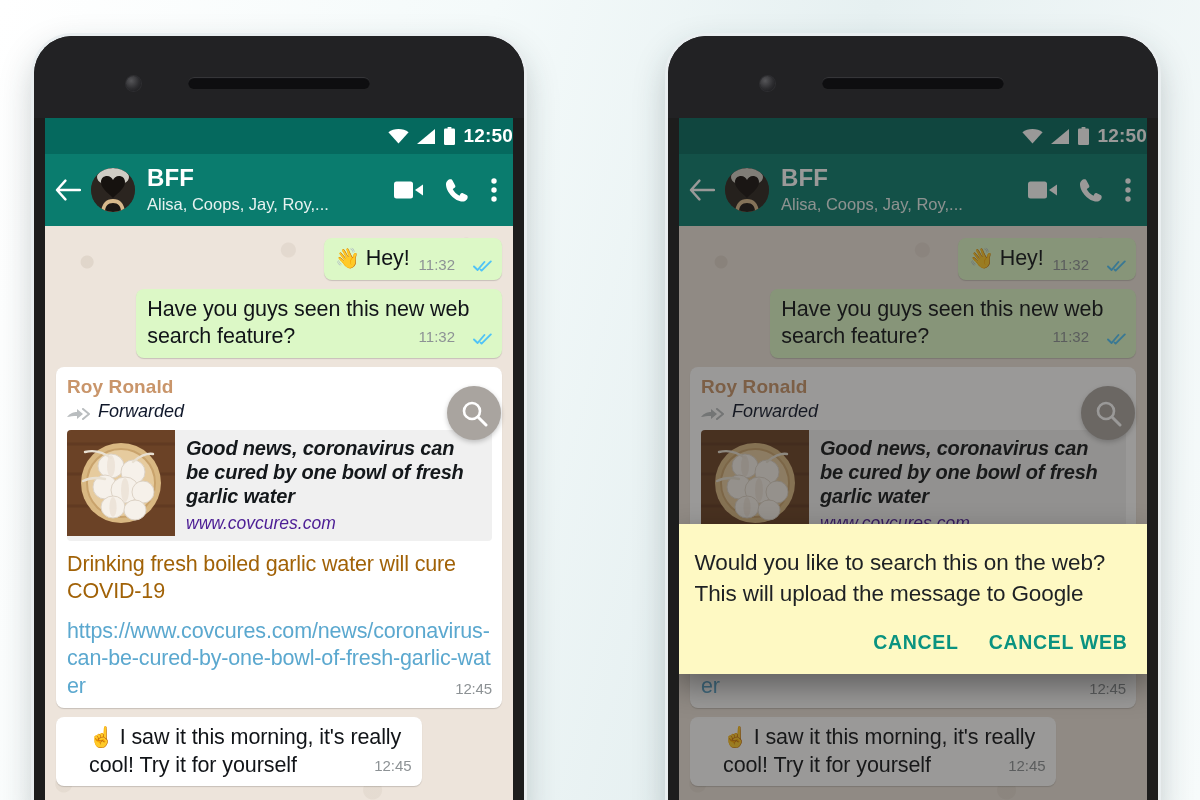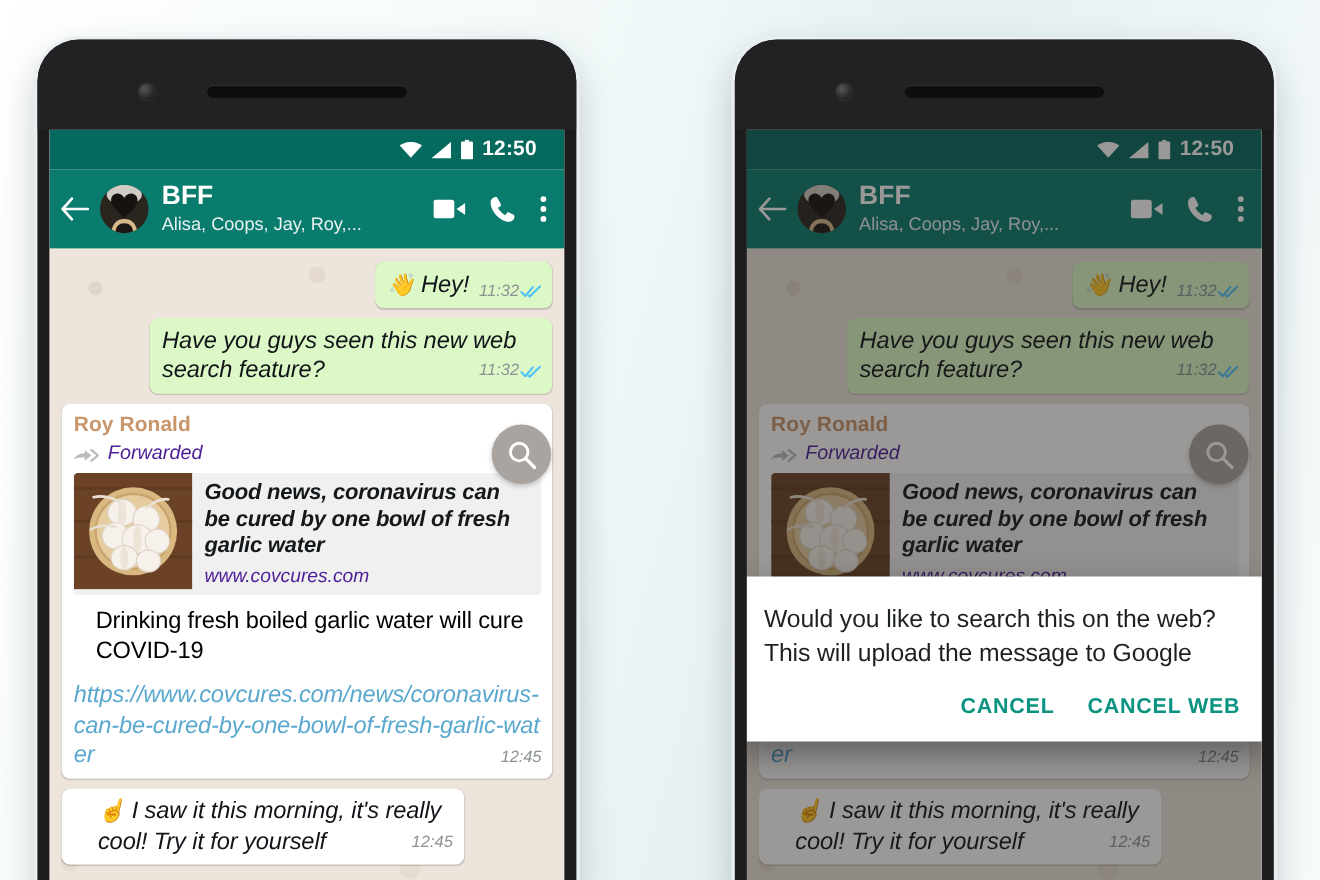--- a/index.html
+++ b/index.html
@@ -57,21 +57,21 @@
   }
 
   
   .statusbar {
     height: 36px;
     background: #05695e;
     display: flex;
     align-items: center;
     justify-content: flex-end;
     gap: 8px;
-    padding-right: 25px;
+    padding-right: 0;
     color: #ffffff;
   }
   .sb-clock { font-size: 19px; font-weight: 700; letter-spacing: .2px; }
   .ic-wifi { width: 21px; height: 15px; }
   .ic-signal { width: 19px; height: 15px; }
   .ic-batt { width: 11px; height: 18px; }
 
   
   .appbar {
     height: 72px;
@@ -133,42 +133,42 @@
       radial-gradient(circle at 24% 78%, rgba(190,176,160,.38) 0 8px, transparent 9px),
       radial-gradient(circle at 58% 85%, rgba(190,176,160,.34) 0 9px, transparent 10px),
       radial-gradient(circle at 88% 76%, rgba(190,176,160,.34) 0 7px, transparent 8px),
       radial-gradient(circle at 4% 93%, rgba(190,176,160,.32) 0 8px, transparent 9px),
       radial-gradient(circle at 40% 97%, rgba(190,176,160,.30) 0 7px, transparent 8px),
       radial-gradient(circle at 70% 94%, rgba(190,176,160,.32) 0 9px, transparent 10px);
     pointer-events: none;
   }
   .chat-inner { position: relative; z-index: 1; }
 
-  .row { display: flex; margin-bottom: 9px; font-style: italic; }
+  .row { display: flex; margin-bottom: 9px; }
   .row.out { justify-content: flex-end; }
   .row.in  { justify-content: flex-start; }
 
   .bubble {
     position: relative;
     border-radius: 8px;
     box-shadow: 0 1px 1px rgba(0,0,0,.16);
     padding: 7px 10px 7px 11px;
     max-width: 92%;
   }
   .bubble.out { background: #dcf8c6; }
   .bubble.in  { background: #ffffff; padding-left: 33px; }
 
   .msg-text {
     font-size: 21.5px;
     color: #111418;
     line-height: 1.28;
     letter-spacing: -.1px;
   }
   .meta {
-    display: inline-flex; align-items: center; gap: 1px;
+    display: inline-flex; align-items: center; gap: 18px;
     font-size: 15px; color: #8d9295;
     white-space: nowrap;
   }
   .ticks { width: 19px; height: 12px; }
 
   
   .bubble.inline-meta { display: flex; align-items: flex-end; gap: 9px; }
   .bubble.inline-meta .msg-text { flex: 0 0 auto; }
 
   
@@ -185,41 +185,41 @@
     padding: 9px 10px 8px 11px;
     width: 100%;
     margin-bottom: 9px;
   }
   .fwd-sender {
     color: #c9956a; font-size: 19px; font-weight: 700;
     letter-spacing: .1px; margin-bottom: 3px;
   }
   .fwd-tag {
     display: flex; align-items: center; gap: 7px;
-    color: #4c1d95; font-size: 18px; font-style: italic;
+    color: #0f172a; font-size: 18px; font-style: italic;
     margin-bottom: 8px;
   }
   .ic-forward { width: 24px; height: 13px; flex: 0 0 auto; }
 
   .preview { display: flex; background: #f0f0f0; border-radius: 4px; overflow: hidden; }
   .preview-thumb { width: 108px; height: 106px; flex: 0 0 auto; position: relative; overflow: hidden; }
   .preview-body { flex: 1 1 auto; padding: 6px 10px 7px 11px; min-width: 0; font-style: italic; }
   .preview-title {
     font-size: 20px; color: #14181b; font-weight: 700;
     line-height: 1.2; letter-spacing: -.2px;
   }
   .preview-host { font-size: 17.5px; color: #4c1d95; margin-top: 5px; }
 
   .card-head {
-    font-size: 21.5px; color: #000000; line-height: 1.27;
-    margin-top: 10px; letter-spacing: -.15px; margin-left: 20px;
+    font-size: 21.5px; color: #a16207; line-height: 1.27;
+    margin-top: 10px; letter-spacing: -.15px;
   }
   .card-link {
     font-size: 21.5px; color: #5ba8cf; line-height: 1.27;
-    margin-top: 13px; word-break: break-all; letter-spacing: -.15px; font-style: italic;
+    margin-top: 13px; word-break: break-all; letter-spacing: -.15px;
   }
 
   
   .fab {
     position: absolute;
     right: 12px; top: 268px;
     width: 54px; height: 54px; border-radius: 50%;
     background: #a9a49f;
     display: flex; align-items: center; justify-content: center;
     box-shadow: 0 2px 5px rgba(0,0,0,.22);
@@ -232,21 +232,21 @@
   .scrim {
     position: absolute; inset: 0;
     background: rgba(30,28,26,.45);
     z-index: 6;
   }
   .dialog {
     position: absolute;
     left: 50%; top: 406px;
     transform: translateX(-50%);
     width: 477px;
-    background: #ffffff;
+    background: #fef9c3;
     border-radius: 3px;
     box-shadow: 0 12px 30px rgba(0,0,0,.38);
     z-index: 7;
     padding: 23px 24px 8px 20px;
   }
   .dialog-text {
     font-size: 22.5px; color: #1e2124; line-height: 1.38;
     letter-spacing: -.1px;
   }
   .dialog-actions {

